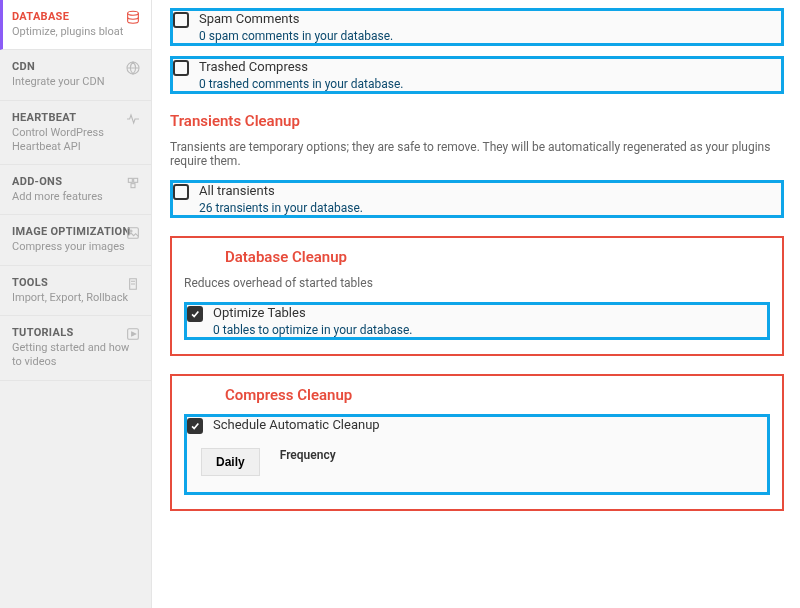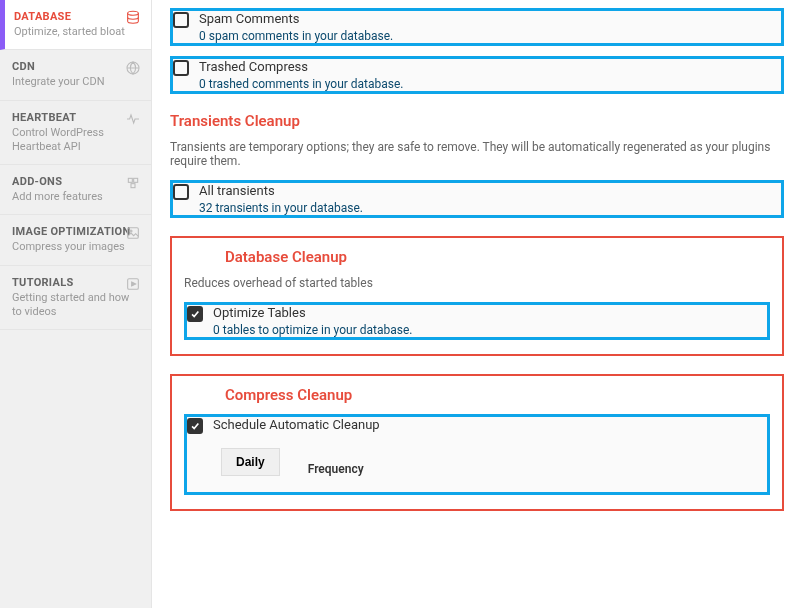--- a/index.html
+++ b/index.html
@@ -19,21 +19,21 @@
       border-right: 1px solid #e5e5e5;
       flex-shrink: 0;
     }
     .sidebar-item {
       padding: 10px 10px 10px 12px;
       border-bottom: 1px solid #e5e5e5;
       position: relative;
     }
     .sidebar-item.active {
       background: #fff;
-      border-left: 5px solid #8b5cf6;
+      border-left: 3px solid #8b5cf6;
       padding-left: 9px;
     }
     .sidebar-item .title {
       font-size: 11px;
       font-weight: 700;
       color: #666;
       text-transform: uppercase;
       letter-spacing: 0.3px;
     }
     .sidebar-item.active .title {
@@ -116,24 +116,24 @@
       margin-bottom: 12px;
     }
     .highlighted {
       border: 2px solid #e74c3c;
       padding: 10px 12px 14px;
       margin-top: 18px;
     }
     .highlighted .section-heading { margin-top: 0; margin-left: 41px; }
     .freq-row {
       display: flex;
-      align-items: flex-end;
-      gap: 28px;
+      align-items: flex-start;
+      gap: 20px;
       margin-top: 14px;
-      margin-left: 34px;
+      margin-left: 14px;
     }
     .freq-btn {
       background: #f0f0f0;
       border: 1px solid #ddd;
       padding: 6px 14px;
       font-size: 12px;
       font-weight: 600;
       cursor: pointer;
     }
     .freq-label {
@@ -141,21 +141,21 @@
       font-weight: 600;
       color: #333;
     }
   </style>
 </head>
 <body>
 
 <div class="sidebar">
   <div class="sidebar-item active">
     <div class="title">DATABASE</div>
-    <div class="subtitle">Optimize, started bloat</div>
+    <div class="subtitle">Optimize, plugins bloat</div>
     <span class="icon">
         <svg viewBox="0 0 24 24" fill="none" stroke="currentColor" stroke-width="1.6">
           <ellipse cx="12" cy="5" rx="8" ry="3"></ellipse>
           <path d="M4 5v6c0 1.7 3.6 3 8 3s8-1.3 8-3V5"></path>
           <path d="M4 11v6c0 1.7 3.6 3 8 3s8-1.3 8-3v-6"></path>
         </svg>
       </span>
   </div>
   <div class="sidebar-item">
     <div class="title">CDN</div>
@@ -188,20 +188,30 @@
       </span>
   </div>
   <div class="sidebar-item">
     <div class="title">IMAGE OPTIMIZATION</div>
     <div class="subtitle">Compress your images</div>
     <span class="icon">
         <svg viewBox="0 0 24 24" fill="none" stroke="currentColor" stroke-width="1.6">
           <rect x="4" y="4" width="16" height="16" rx="2"></rect>
           <circle cx="9" cy="9" r="1.5"></circle>
           <path d="M4 17l5-5 4 4 3-3 4 4"></path>
+        </svg>
+      </span>
+  </div>
+  <div class="sidebar-item">
+    <div class="title">TOOLS</div>
+    <div class="subtitle">Import, Export, Rollback</div>
+    <span class="icon">
+        <svg viewBox="0 0 24 24" fill="none" stroke="currentColor" stroke-width="1.6">
+          <path d="M7 4h10v16H7z"></path>
+          <path d="M9 8h6M9 12h6"></path>
         </svg>
       </span>
   </div>
   <div class="sidebar-item">
     <div class="title">TUTORIALS</div>
     <div class="subtitle">Getting started and how to videos</div>
     <span class="icon">
         <svg viewBox="0 0 24 24" fill="none" stroke="currentColor" stroke-width="1.6">
           <rect x="4" y="4" width="16" height="16" rx="2"></rect>
           <path d="M10 9l6 3-6 3z" fill="currentColor"></path>
@@ -233,21 +243,21 @@
   </div>
 
   <div class="section-heading">Transients Cleanup</div>
   <div class="section-desc">Transients are temporary options; they are safe to remove. They will be automatically regenerated as your plugins require them.</div>
 
   <div class="option-box">
     <div class="option-row">
       <div class="cb"></div>
       <div class="option-content">
         <div class="label">All transients</div>
-        <div class="sub">32 transients in your database.</div>
+        <div class="sub">26 transients in your database.</div>
       </div>
     </div>
   </div>
 
   <div class="highlighted">
     <div class="section-heading">Database Cleanup</div>
     <div class="section-desc">Reduces overhead of started tables</div>
     <div class="option-box" style="margin-bottom:0">
       <div class="option-row">
         <div class="cb checked">

